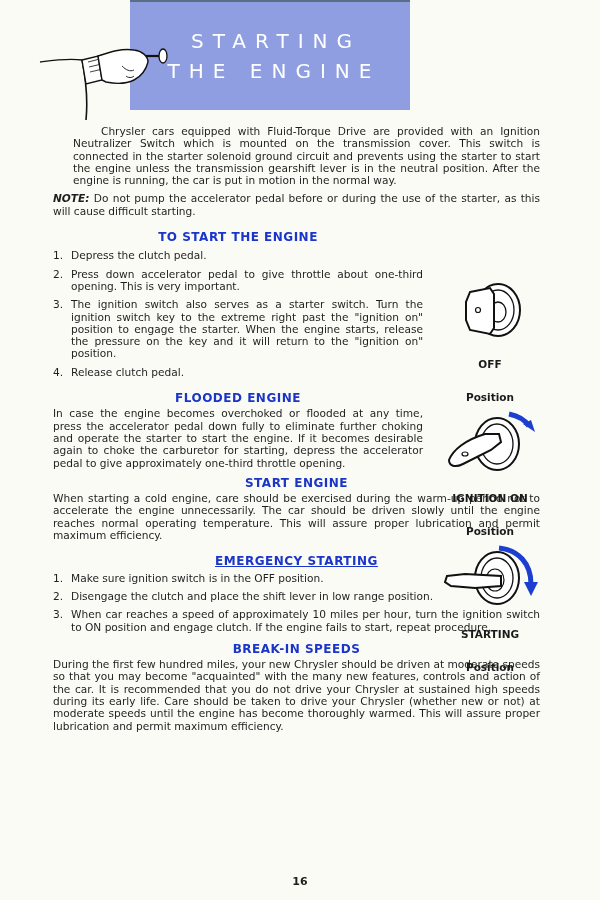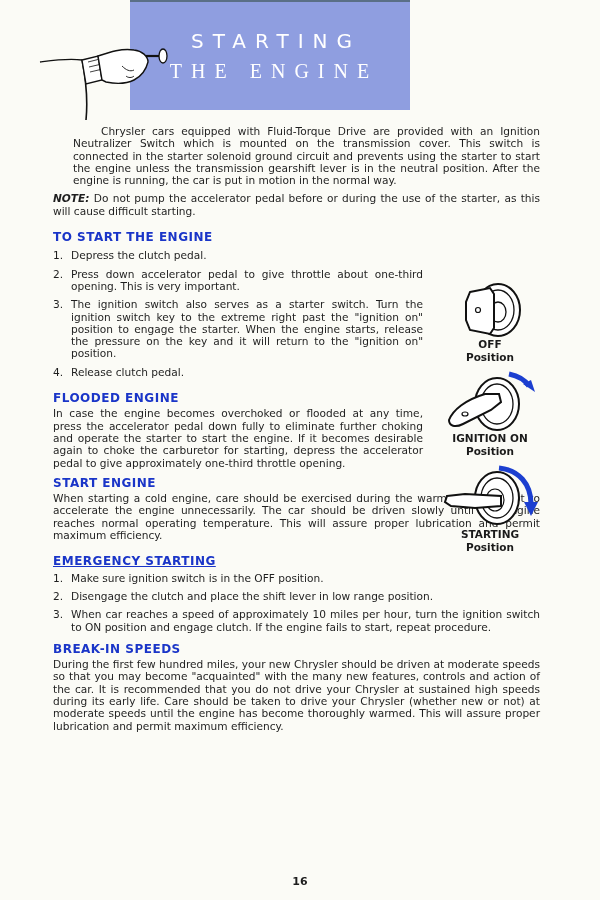--- a/index.html
+++ b/index.html
@@ -33,21 +33,21 @@
     }
     .banner .line {
       display: block;
       font-family: "DejaVu Sans", sans-serif;
       font-weight: normal;
       font-size: 20px;
       letter-spacing: 9px;
       line-height: 30px;
     }
     .banner .line1 { margin-top: 24px; padding-left: 12px; }
-    .banner .line2 { padding-left: 8px; font-family: Liberation Serif, serif; }
+    .banner .line2 { padding-left: 8px; }
     .hand {
       position: absolute;
       left: 30px;
       top: 40px;
       width: 140px;
       height: 80px;
     }
     .content {
       position: absolute;
       left: 53px;
@@ -61,21 +61,21 @@
       text-align: justify;
     }
     p.indent { text-indent: 28px; margin-left: 20px; }
     .note-label { font-weight: bold; font-style: italic; }
     h2 {
       margin: 0;
       font-size: 12px;
       font-weight: bold;
       color: #1a35c8;
       letter-spacing: 0.5px;
-      text-align: left;
+      text-align: center;
     }
     .narrow { width: 370px; }
     ol {
       list-style: none;
       margin: 0;
       padding: 0;
     }
     ol li {
       display: flex;
       margin: 0 0 6px 0;
@@ -94,20 +94,21 @@
     .key-fig {
       text-align: center;
       margin-bottom: 6px;
     }
     .key-fig svg { display: block; margin: 0 auto; }
     .key-caption {
       font-weight: bold;
       font-size: 10.5px;
       line-height: 13px;
       color: #1a1a1a;
+      margin-top: 20px;
     }
     .page-number {
       position: absolute;
       left: 0; width: 600px;
       top: 875px;
       text-align: center;
       font-size: 11px;
       font-weight: bold;
     }
   </style>

